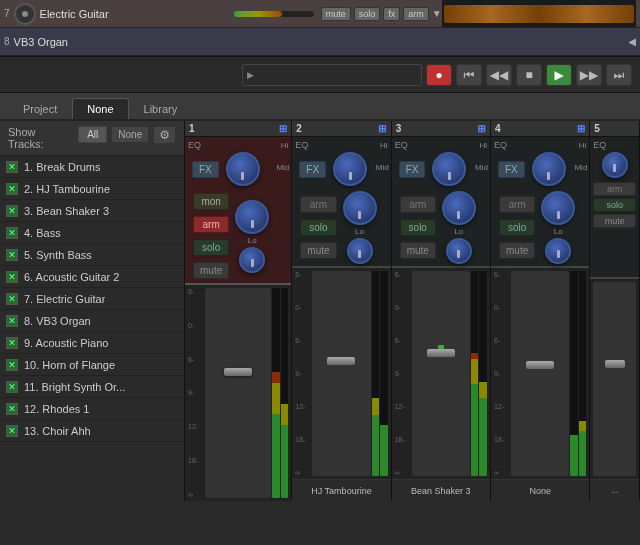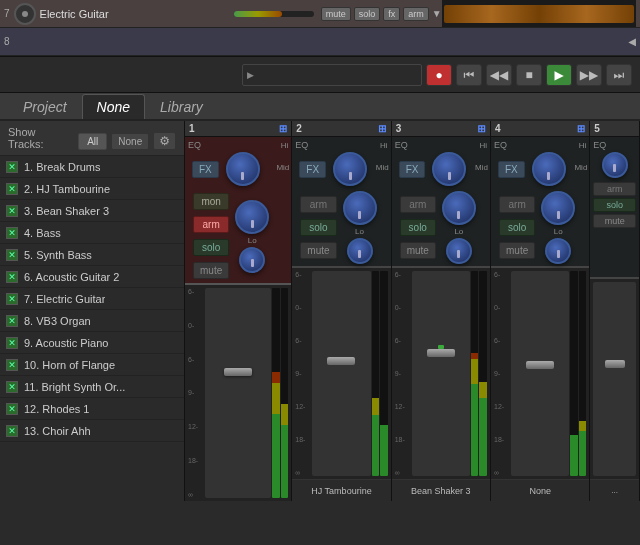--- a/index.html
+++ b/index.html
@@ -25,29 +25,29 @@
     .vinyl-inner { width: 6px; height: 6px; background: #888; border-radius: 50%; }
 
     
     .transport-bar { background: #2a2a2a; height: 36px; display: flex; align-items: center; justify-content: flex-end; padding: 0 8px; gap: 4px; border-bottom: 1px solid #111; }
     .transport-btn { width: 26px; height: 22px; background: #444; border: 1px solid #333; border-radius: 3px; display: flex; align-items: center; justify-content: center; cursor: pointer; color: #bbb; font-size: 12px; }
     .transport-btn.record { background: #c03030; color: #fff; }
     .transport-btn.play { background: #3a8a3a; color: #fff; }
 
     
     .tabs-bar { display: flex; background: #3a3a3a; border-bottom: 2px solid #222; height: 28px; align-items: flex-end; padding: 0 8px; }
-    .tab { padding: 4px 14px; font-size: 14px; cursor: pointer; color: #aaa; background: #3a3a3a; border: 1px solid transparent; border-bottom: none; border-radius: 3px 3px 0 0; font-style: italic; }
+    .tab { padding: 4px 14px; font-size: 11px; cursor: pointer; color: #aaa; background: #3a3a3a; border: 1px solid transparent; border-bottom: none; border-radius: 3px 3px 0 0; }
     .tab.active { background: #2a2a2a; color: #fff; border-color: #555; }
 
     
     .content-area { display: flex; height: 380px; }
 
     
     .left-panel { width: 185px; background: #2a2a2a; border-right: 1px solid #111; flex-shrink: 0; }
-    .show-tracks-header { display: flex; align-items: flex-end; padding: 5px 8px; background: #333; border-bottom: 1px solid #222; gap: 4px; }
+    .show-tracks-header { display: flex; align-items: flex-start; padding: 5px 8px; background: #333; border-bottom: 1px solid #222; gap: 4px; }
     .show-tracks-label { color: #aaa; font-size: 11px; margin-right: 4px; }
     .btn-all { background: #555; border: 1px solid #444; color: #ccc; font-size: 10px; padding: 2px 8px; cursor: pointer; border-radius: 2px; }
     .btn-none { background: #444; border: 1px solid #333; color: #aaa; font-size: 10px; padding: 2px 6px; cursor: pointer; border-radius: 2px; }
     .gear-btn { background: #444; border: 1px solid #333; color: #aaa; font-size: 12px; padding: 1px 5px; cursor: pointer; border-radius: 2px; margin-left: auto; }
     .track-list { overflow-y: auto; }
     .track-list-item { display: flex; align-items: center; height: 22px; padding: 0 6px; border-bottom: 1px solid #222; cursor: pointer; }
     .track-checkbox { width: 12px; height: 12px; border: 1px solid #555; background: #2a6a2a; margin-right: 6px; display: flex; align-items: center; justify-content: center; flex-shrink: 0; }
     .track-checkbox-x { color: #5fa; font-size: 9px; }
     .track-item-name { font-size: 11px; color: #ccc; white-space: nowrap; overflow: hidden; text-overflow: ellipsis; }
 
@@ -95,20 +95,21 @@
       <button class="btn-small arm">arm</button>
       <span class="arrow-btn">▼</span>
     </div>
     <div class="waveform-area">
       <div class="waveform" style="height:18px;background:linear-gradient(to right,#8a4a00,#ca7a20,#8a4a00,#ca7a20,#8a4a00);"></div>
     </div>
   </div>
 
   <div class="track-row track-row-2">
     <span style="color:#aaa;font-size:10px;margin-right:4px;">8</span>
+    <span class="track-name">VB3 Organ</span>
     <span class="arrow-btn" style="margin-left:auto;">◀</span>
   </div>
 </div>
 
 <div class="transport-bar">
   <div style="background:#2a2a2a;width:180px;height:22px;border:1px solid #444;border-radius:2px;display:flex;align-items:center;padding:0 4px;">
     <span style="color:#888;font-size:9px;">▶</span>
   </div>
   <button class="transport-btn record">●</button>
   <button class="transport-btn">⏮</button>

